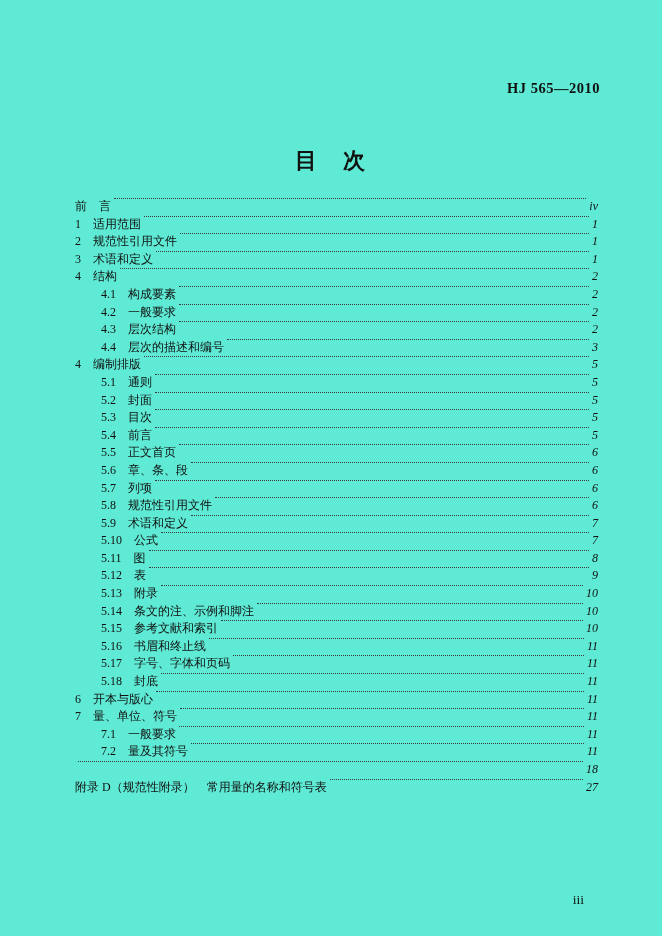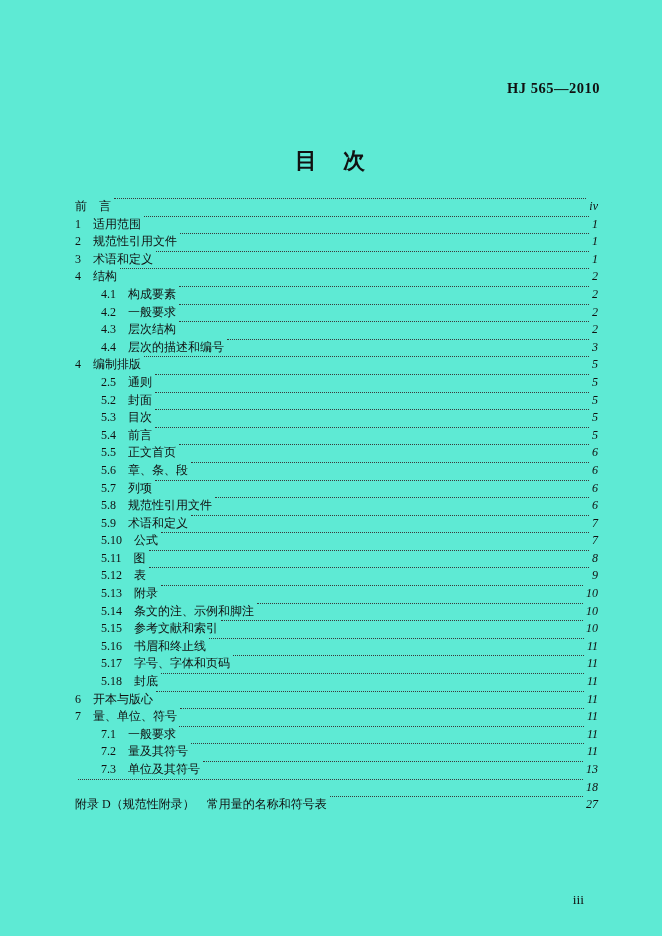--- a/index.html
+++ b/index.html
@@ -117,21 +117,21 @@
         <span class="toc-label">4.4　层次的描述和编号</span>
         <span class="leader"></span>
         <span class="toc-page">3</span>
       </div>
       <div class="toc-row">
         <span class="toc-label">4　编制排版</span>
         <span class="leader"></span>
         <span class="toc-page">5</span>
       </div>
       <div class="toc-row indent">
-        <span class="toc-label">2.5　通则</span>
+        <span class="toc-label">5.1　通则</span>
         <span class="leader"></span>
         <span class="toc-page">5</span>
       </div>
       <div class="toc-row indent">
         <span class="toc-label">5.2　封面</span>
         <span class="leader"></span>
         <span class="toc-page">5</span>
       </div>
       <div class="toc-row indent">
         <span class="toc-label">5.3　目次</span>
@@ -226,25 +226,20 @@
       <div class="toc-row indent">
         <span class="toc-label">7.1　一般要求</span>
         <span class="leader"></span>
         <span class="toc-page">11</span>
       </div>
       <div class="toc-row indent">
         <span class="toc-label">7.2　量及其符号</span>
         <span class="leader"></span>
         <span class="toc-page">11</span>
       </div>
-      <div class="toc-row indent">
-        <span class="toc-label">7.3　单位及其符号</span>
-        <span class="leader"></span>
-        <span class="toc-page">13</span>
-      </div>
       <div class="toc-row">
         <span class="leader"></span>
         <span class="toc-page">18</span>
       </div>
       <div class="toc-row">
         <span class="toc-label">附录 D（规范性附录）　常用量的名称和符号表</span>
         <span class="leader"></span>
         <span class="toc-page">27</span>
       </div>
     </div>

